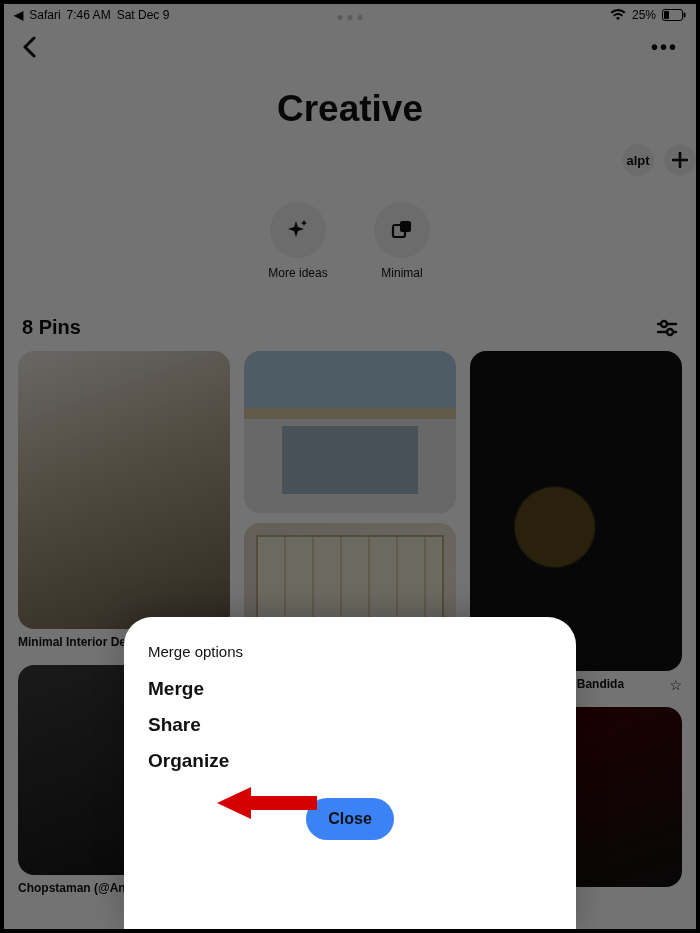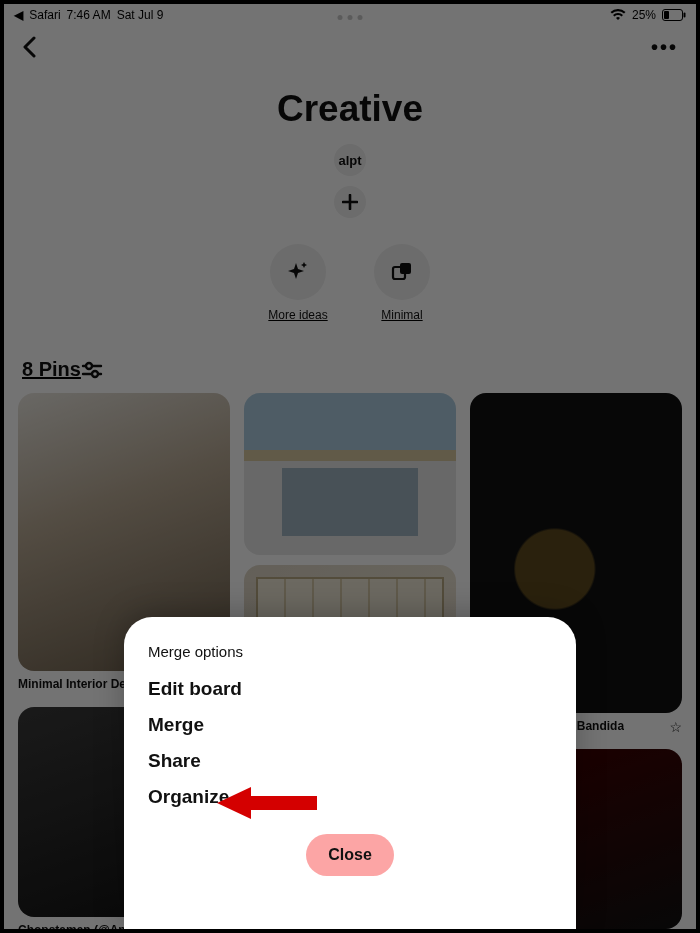--- a/index.html
+++ b/index.html
@@ -8,28 +8,28 @@
   .screen { position:absolute; inset:2px; background:#fff; overflow:hidden; }
   .statusbar { display:flex; align-items:center; justify-content:space-between; height:22px; padding:0 10px; font-size:12px; color:#000; }
   .statusbar .sb-left { display:flex; align-items:center; gap:6px; }
   .statusbar .sb-right { display:flex; align-items:center; gap:6px; }
   .chev-back { font-size:12px; font-weight:bold; }
   .wifi-icon svg, .battery svg { display:block; }
   .topnav { display:flex; align-items:center; justify-content:space-between; height:42px; padding:0 18px; }
   .back-chev { font-size:22px; font-weight:600; color:#111; }
   .more-dots { font-size:20px; letter-spacing:2px; color:#111; font-weight:bold; }
   .board-title { text-align:center; font-size:37px; font-weight:800; color:#111; margin-top:20px; }
-  .collab { display:flex; align-items:center; justify-content:flex-end; gap:10px; margin-top:14px;flex-direction:column; }
+  .collab { display:flex; align-items:center; justify-content:flex-end; gap:10px; margin-top:14px; }
   .avatar { width:32px; height:32px; border-radius:50%; background:#efefef; display:flex; align-items:center; justify-content:center; font-size:13px; font-weight:600; color:#111; overflow:hidden; }
   .add-collab { width:32px; height:32px; border-radius:50%; background:#efefef; display:flex; align-items:center; justify-content:center; font-size:20px; font-weight:700; color:#111; }
-  .actions { display:flex; justify-content:center; gap:34px; margin-top:26px;text-decoration:underline; }
+  .actions { display:flex; justify-content:center; gap:34px; margin-top:26px; }
   .action { display:flex; flex-direction:column; align-items:center; gap:8px; width:70px; }
   .action .bubble { width:56px; height:56px; border-radius:50%; background:#efefef; display:flex; align-items:center; justify-content:center; }
   .action .albl { font-size:12px; color:#111; }
-  .section-head { display:flex; align-items:center; padding:0 18px; margin-top:36px;text-decoration:underline; }
+  .section-head { display:flex; align-items:center; justify-content:space-between; padding:0 18px; margin-top:36px; }
   .section-head .count { font-size:20px; font-weight:800; color:#111; }
   .filter-icon { width:22px; height:22px; }
   .grid { display:grid; grid-template-columns: repeat(3, 1fr); gap:14px; padding:12px 14px 0 14px; }
   .pincard { display:flex; flex-direction:column; }
   .pinimg { width:100%; border-radius:16px; background:#888; }
   .pinimg.h1 { height:278px; }
   .pinimg.h2a { height:162px; }
   .pinimg.h2b { height:162px; margin-top:10px; }
   .pinimg.h3 { height:320px; }
   .pinimg.h4 { height:210px; }
@@ -50,21 +50,21 @@
 
   
   .dim { position:absolute; inset:0; background:rgba(0,0,0,0.55); }
 
   
   .sheet { position:absolute; left:120px; right:120px; bottom:-2px; background:#fff; border-top-left-radius:28px; border-top-right-radius:28px; padding:26px 24px 26px 24px; height:314px; box-shadow:0 -4px 30px rgba(0,0,0,0.25); }
   .sheet-title { font-size:15px; color:#111; margin-bottom:18px; }
   .sheet-opts { display:flex; flex-direction:column; gap:14px; }
   .sheet-opt { font-size:19px; font-weight:700; color:#111; text-align:left; background:none; border:none; cursor:pointer; padding:0; }
   .close-wrap { display:flex; justify-content:center; margin-top:26px; }
-  .close-btn { background:#fca5a5; border:none; border-radius:24px; padding:12px 22px; font-size:16px; font-weight:700; color:#111; cursor:pointer; }
+  .close-btn { background:#3b82f6; border:none; border-radius:24px; padding:12px 22px; font-size:16px; font-weight:700; color:#111; cursor:pointer; }
 
   
   .arrow { position:absolute; left:213px; bottom:106px; width:100px; height:40px; pointer-events:none; }
 
   
   .grabber { position:absolute; left:50%; top:11px; transform:translateX(-50%); display:flex; gap:5px; }
   .grabber span { width:5px; height:5px; border-radius:50%; background:#c9c9c9; display:block; }
 
   
   .ico { display:block; }
@@ -73,21 +73,21 @@
 <body>
 
 <div class="frame">
   <div class="screen">
 
     <div class="statusbar">
       <div class="sb-left">
         <span class="chev-back">◀</span>
         <span>Safari</span>
         <span>7:46 AM</span>
-        <span>Sat Jul 9</span>
+        <span>Sat Dec 9</span>
       </div>
       <div class="sb-right">
         <span class="wifi-icon">
           <svg class="ico" width="16" height="12" viewBox="0 0 16 12">
               <path d="M8 11 L6 9 A3 3 0 0 1 10 9 Z M3 6 A7 7 0 0 1 13 6 L11.5 7.5 A5 5 0 0 0 4.5 7.5 Z M0.5 3 A11 11 0 0 1 15.5 3 L14 4.5 A9 9 0 0 0 2 4.5 Z" fill="#000"></path>
             </svg>
         </span>
         <span>25%</span>
         <span class="battery">
           <svg class="ico" width="24" height="12" viewBox="0 0 24 12">
@@ -196,21 +196,20 @@
           <div class="pinimg h5 bike3"></div>
         </div>
       </div>
     </div>
 
     <div class="dim"></div>
 
     <div class="sheet">
       <div class="sheet-title">Merge options</div>
       <div class="sheet-opts">
-        <button class="sheet-opt">Edit board</button>
         <button class="sheet-opt">Merge</button>
         <button class="sheet-opt">Share</button>
         <button class="sheet-opt">Organize</button>
       </div>
       <div class="close-wrap">
         <button class="close-btn">Close</button>
       </div>
     </div>
 
     <div class="arrow">

